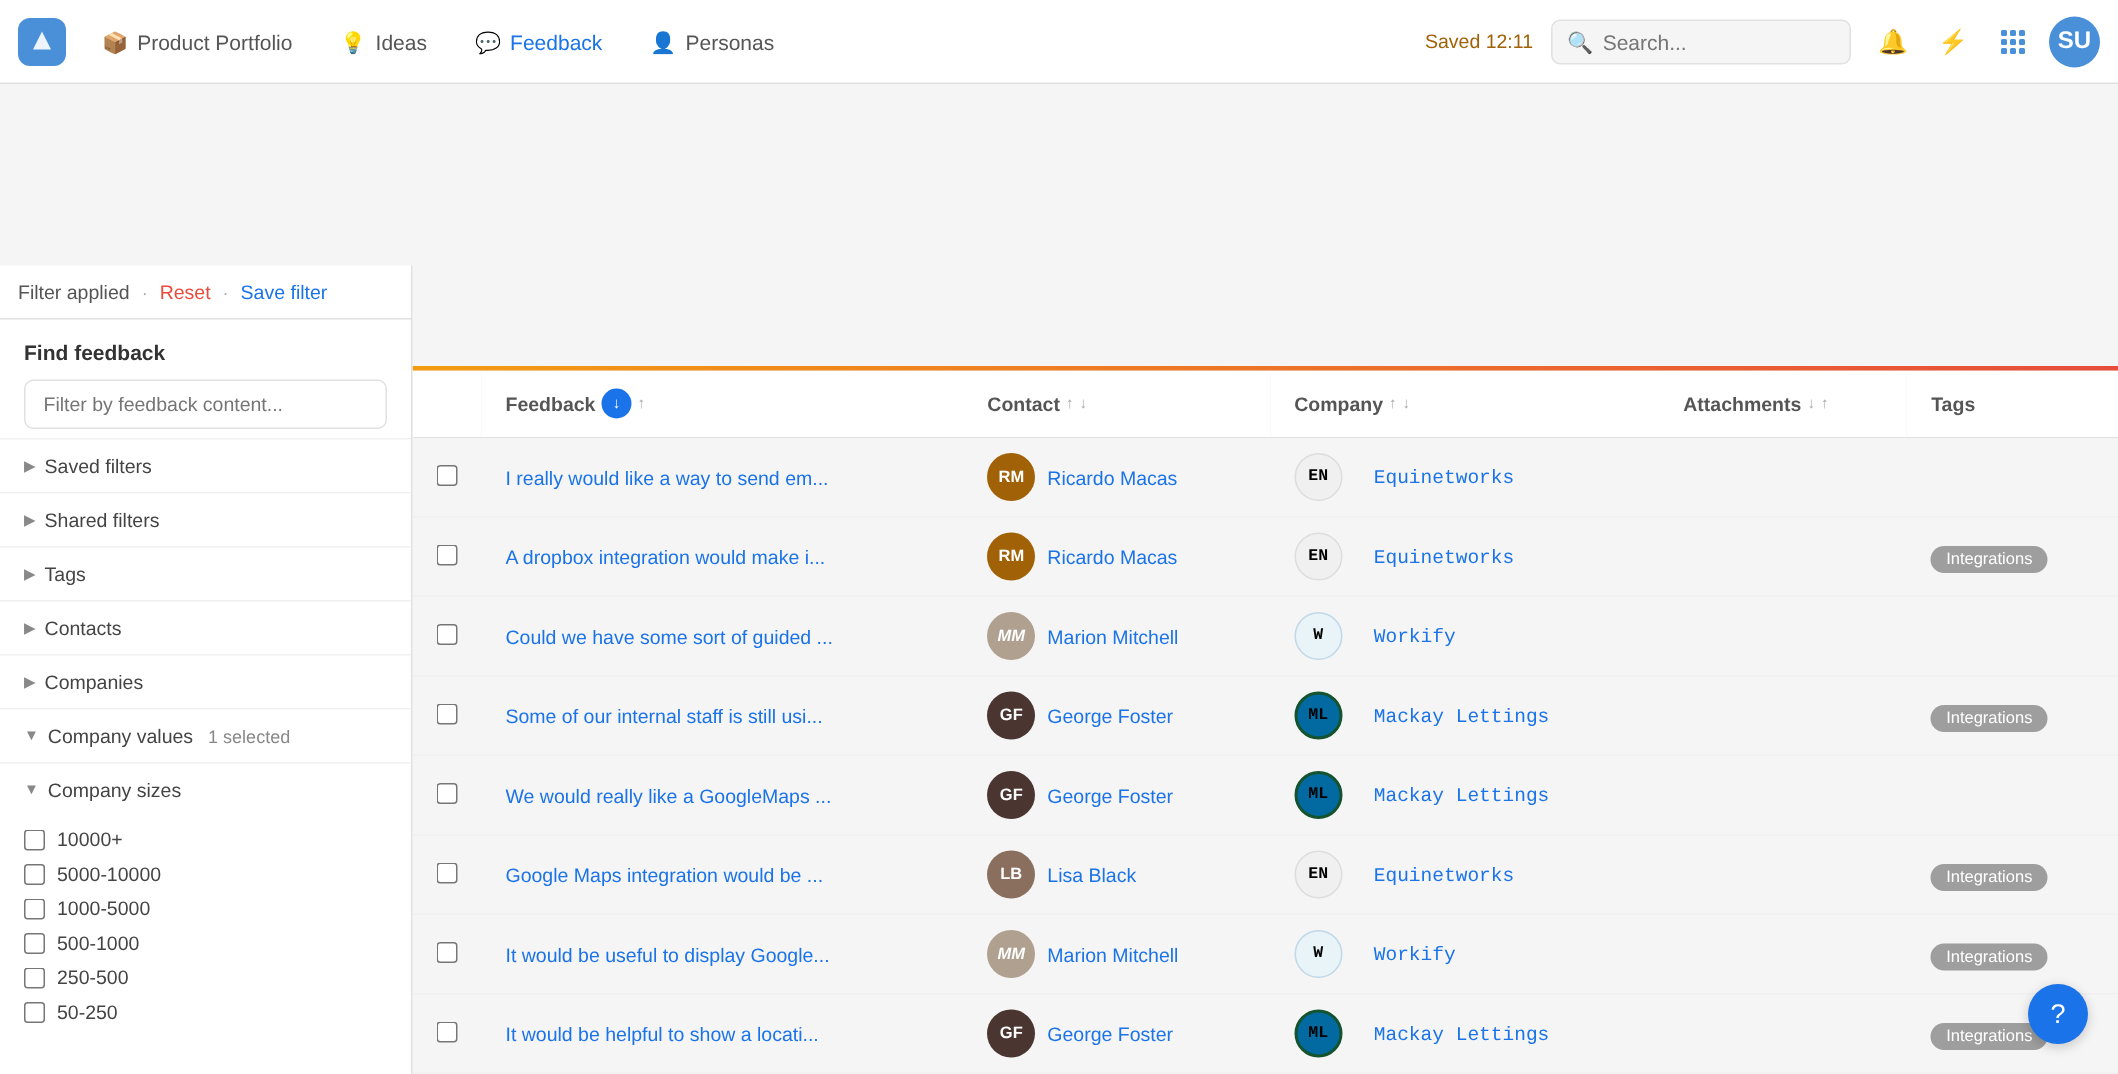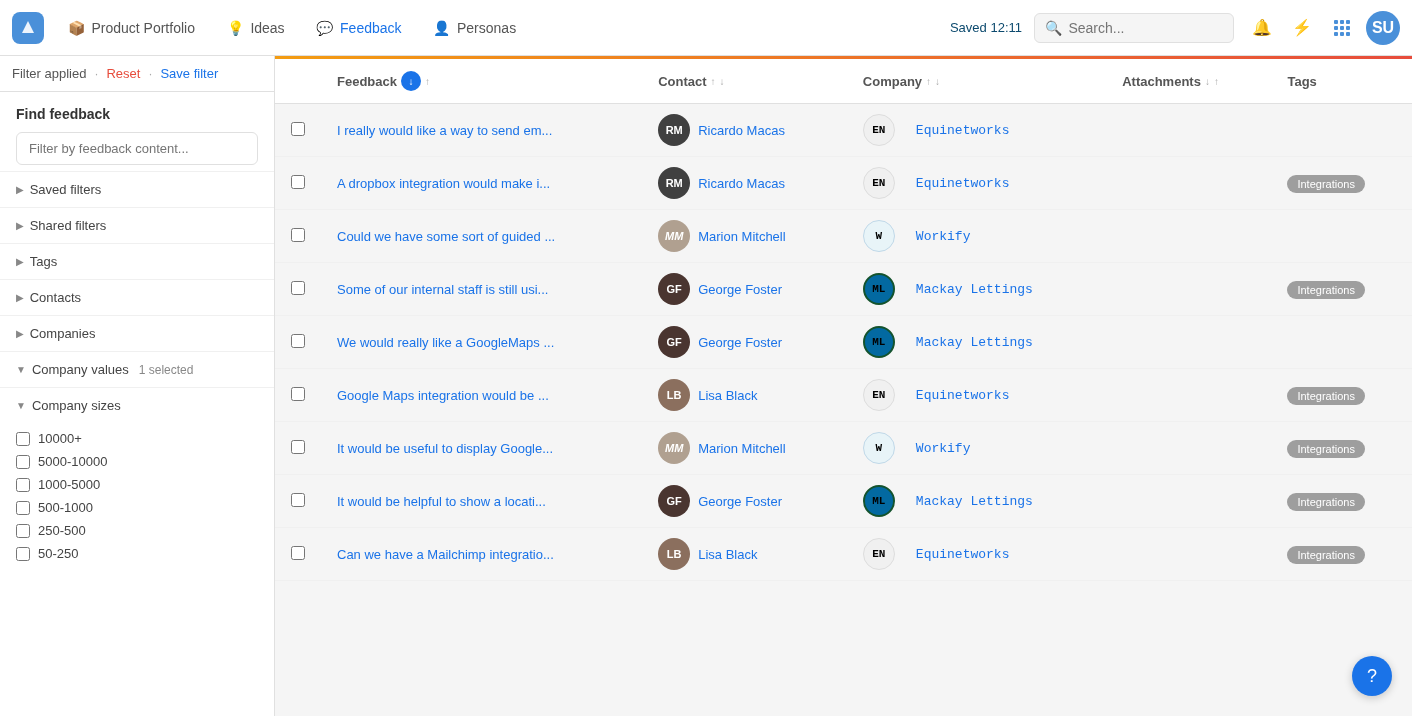--- a/index.html
+++ b/index.html
@@ -9,31 +9,31 @@
     .topnav {
       display: flex; align-items: center; background: #fff;
       border-bottom: 1px solid #e0e0e0; height: 56px; padding: 0 12px;
       position: fixed; top: 0; left: 0; right: 0; z-index: 100;
     }
     .nav-logo { width: 32px; height: 32px; background: #4a90d9; border-radius: 8px; display: flex; align-items: center; justify-content: center; color: #fff; font-weight: bold; font-size: 16px; margin-right: 10px; flex-shrink: 0; }
     .nav-items { display: flex; align-items: center; gap: 4px; }
     .nav-item { display: flex; align-items: center; gap: 6px; padding: 6px 14px; border-radius: 6px; cursor: pointer; color: #555; font-size: 14px; font-weight: 500; }
     .nav-item.active { color: #1a73e8; }
     .nav-spacer { flex: 1; }
-    .nav-saved { color: #0c4a6e; font-size: 13px; margin-right: 12px; margin-left: 25px; }
+    .nav-saved { color: #a16207; font-size: 13px; margin-right: 12px; margin-left: 25px; }
     .nav-search { display: flex; align-items: center; background: #f5f5f5; border: 1px solid #e0e0e0; border-radius: 6px; padding: 6px 10px; width: 200px; gap: 6px; }
     .nav-search input { border: none; background: transparent; outline: none; font-size: 14px; width: 100%; color: #333; }
     .nav-icons { display: flex; align-items: center; gap: 8px; margin-left: 12px; }
     .nav-icon-btn { width: 32px; height: 32px; border-radius: 6px; display: flex; align-items: center; justify-content: center; cursor: pointer; color: #666; font-size: 16px; }
     .nav-avatar { width: 34px; height: 34px; border-radius: 50%; background: #4a90d9; display: flex; align-items: center; justify-content: center; color: #fff; font-size: 16px; font-weight: 600; cursor: pointer; }
     .grid-icon { display: grid; grid-template-columns: 1fr 1fr 1fr; gap: 2px; width: 16px; }
     .grid-dot { width: 4px; height: 4px; background: #4a90d9; border-radius: 1px; }
 
     
-    .main-layout { display: flex; margin-top: 56px; height: calc(100vh - 56px); }
+    .main-layout { display: flex; margin-top: 56px; height: calc(100vh - 56px); align-items: flex-end; }
 
     
     .sidebar { width: 275px; background: #fff; border-right: 1px solid #e0e0e0; overflow-y: auto; flex-shrink: 0; padding-bottom: 20px; }
     .sidebar-filter-bar { display: flex; align-items: center; gap: 8px; padding: 10px 12px; border-bottom: 1px solid #e0e0e0; background: #fff; }
     .filter-applied { font-size: 13px; color: #555; font-weight: 500; }
     .filter-reset { font-size: 13px; color: #e74c3c; cursor: pointer; }
     .filter-save { font-size: 13px; color: #1a73e8; cursor: pointer; }
     .sidebar-section { padding: 14px 16px 6px; }
     .sidebar-title { font-size: 14px; font-weight: 600; color: #333; margin-bottom: 10px; }
     .search-box { width: 100%; border: 1px solid #e0e0e0; border-radius: 6px; padding: 8px 12px; font-size: 13px; color: #888; outline: none; }
@@ -64,21 +64,21 @@
     .avatar-img { width: 32px; height: 32px; border-radius: 50%; object-fit: cover; flex-shrink: 0; }
     .contact-name { color: #1a73e8; font-size: 13px; cursor: pointer; white-space: nowrap; }
     .company-cell { display: flex; align-items: center; gap: 21px; font-family: Liberation Mono, monospace; }
     .company-logo { width: 32px; height: 32px; border-radius: 50%; display: flex; align-items: center; justify-content: center; font-size: 11px; font-weight: 700; flex-shrink: 0; overflow: hidden; }
     .company-name { color: #1a73e8; font-size: 13px; cursor: pointer; white-space: nowrap; }
     .tag-badge { background: #9e9e9e; color: #fff; font-size: 11px; padding: 3px 10px; border-radius: 12px; white-space: nowrap; }
     .row-checkbox { width: 14px; height: 14px; cursor: pointer; }
     .checkbox-col { width: 36px; }
 
     
-    .av-ricardo { background: #404040; }
+    .av-ricardo { background: #a16207; }
     .av-marion { background: #b0a090; font-style: italic; }
     .av-george { background: #4a3530; }
     .av-lisa { background: #8b6f5e; }
 
     .co-equine { background: #f0f0f0; border: 1px solid #ddd; }
     .co-workify { background: #e8f4f8; border: 1px solid #c0d8e8; }
     .co-mackay { background: #0369a1; border: 2px solid #14532d; }
 
     
     .help-btn { position: fixed; bottom: 20px; right: 20px; width: 40px; height: 40px; background: #1a73e8; border-radius: 50%; display: flex; align-items: center; justify-content: center; color: #fff; font-size: 18px; cursor: pointer; z-index: 200; box-shadow: 0 2px 8px rgba(0,0,0,0.2); }
@@ -466,43 +466,19 @@
       <div class="company-cell">
         <div class="company-logo co-mackay">ML</div>
         <span class="company-name">Mackay Lettings</span>
       </div>
     </td>
     <td></td>
     <td>
       <span class="tag-badge">Integrations</span>
     </td>
   </tr>
-            <tr>
-    <td class="checkbox-col">
-      <input type="checkbox" class="row-checkbox" style="">
-    </td>
-    <td>
-      <a class="feedback-link">Can we have a Mailchimp integratio...</a>
-    </td>
-    <td>
-      <div class="contact-cell">
-        <div class="avatar-img av-lisa" style="display:flex;align-items:center;justify-content:center;color:#fff;font-size:11px;font-weight:600;">LB</div>
-        <span class="contact-name">Lisa Black</span>
-      </div>
-    </td>
-    <td>
-      <div class="company-cell">
-        <div class="company-logo co-equine">EN</div>
-        <span class="company-name">Equinetworks</span>
-      </div>
-    </td>
-    <td></td>
-    <td>
-      <span class="tag-badge">Integrations</span>
-    </td>
-  </tr>
           </tbody>
       </table>
     </div>
   </div>
 </div>
 
 <div class="help-btn">?</div>
 
 </body></html>

